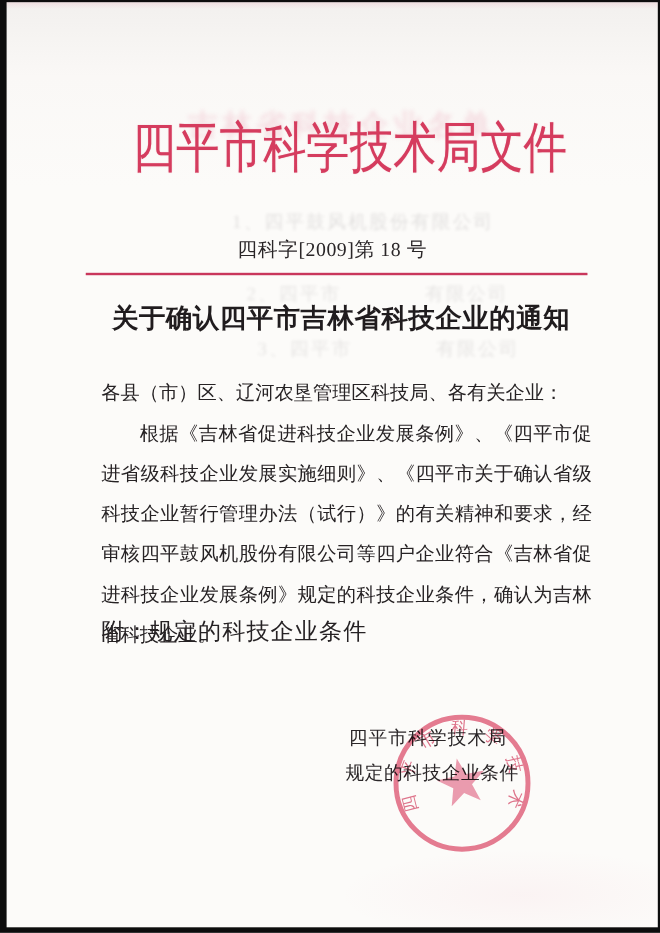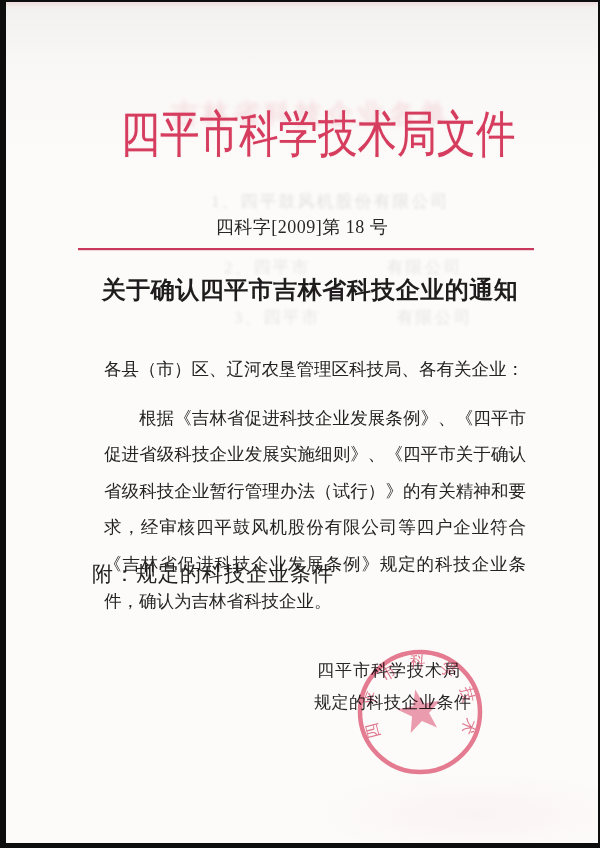--- a/index.html
+++ b/index.html
@@ -39,21 +39,21 @@
     top:274px;left:8px;width:100%;text-align:center;
     font-size:24px;font-weight:600;color:#201c1e;line-height:1.2;
     letter-spacing:.5px;white-space:nowrap;
   }
   
   .body-block{
     top:337px;left:86px;width:446px;
     font-size:17.5px;color:#262224;line-height:36.6px;
     text-align:justify;
   }
-  .body-block p{margin:12px;}
+  .body-block p{margin:0;}
   .body-block p.indent{text-indent:2em;}
   .attachment{
     top:558px;left:86px;
     font-size:21px;color:#262224;letter-spacing:1px;white-space:nowrap;
   }
   
   .signer{top:657px;left:311px;font-size:17px;color:#2a2628;letter-spacing:1px;white-space:nowrap;}
   .sign-date{top:689px;left:308px;font-size:17px;color:#2a2628;letter-spacing:.5px;white-space:nowrap;}
   
   .seal{

